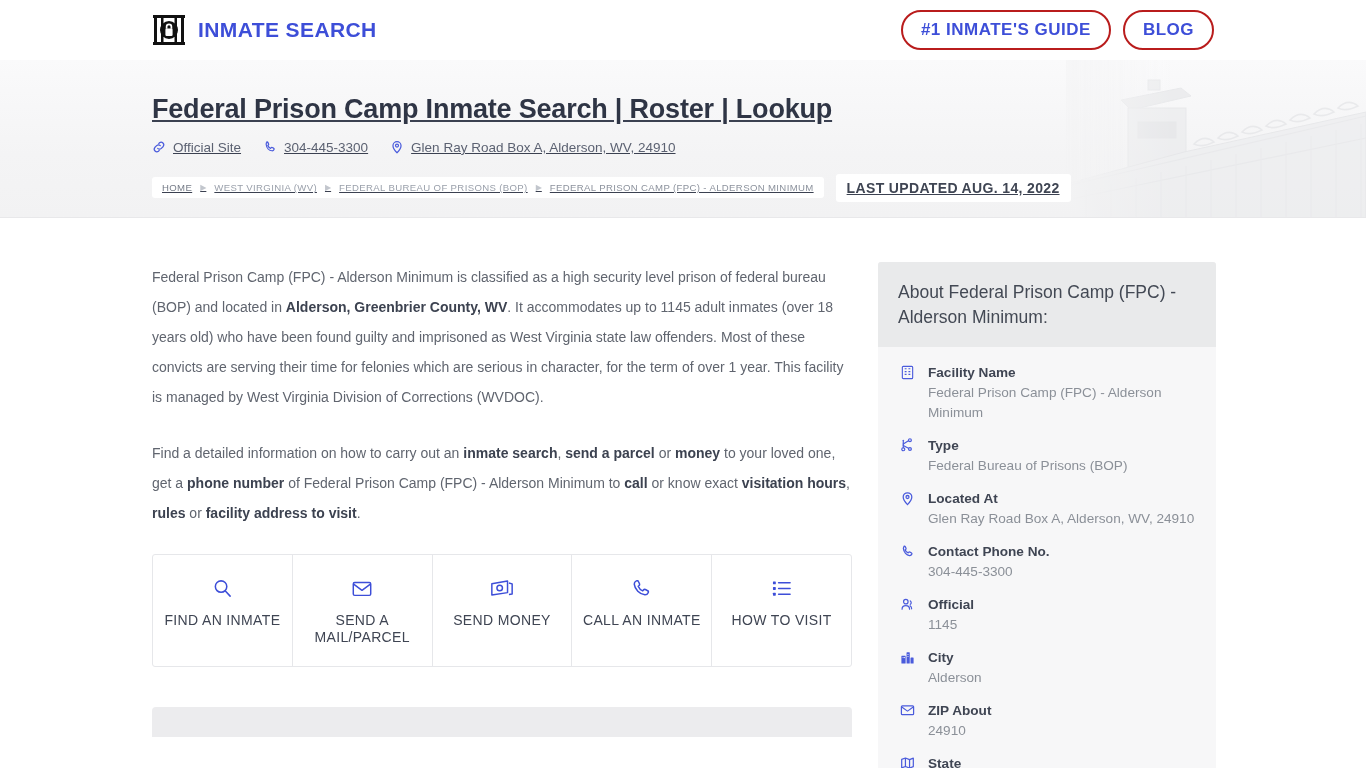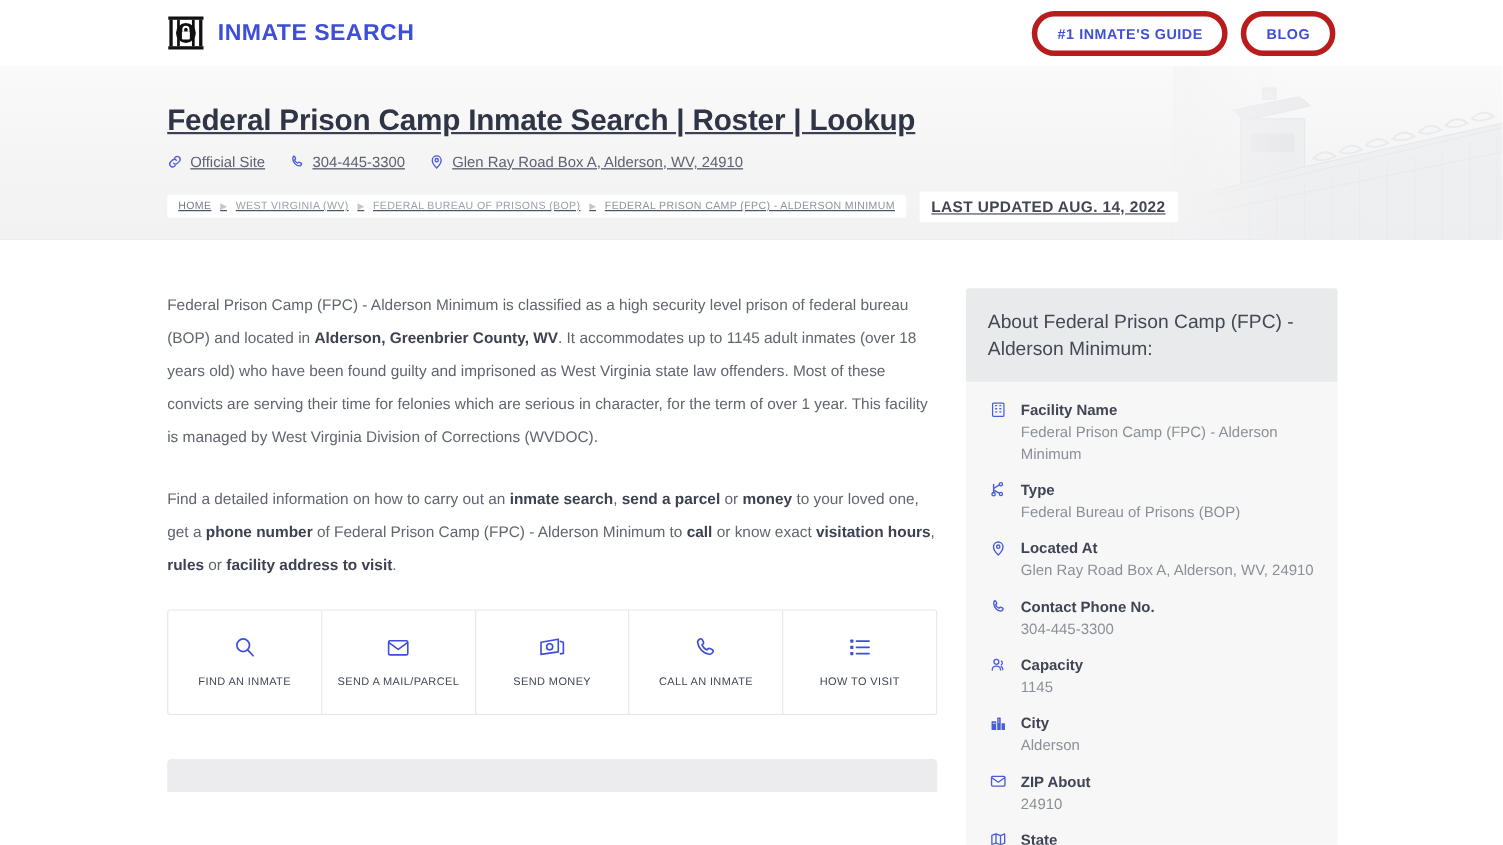--- a/index.html
+++ b/index.html
@@ -22,22 +22,22 @@
   .brand-logo{
     width:34px;height:32px;display:block;
   }
   .brand-name{
     font-size:21px;font-weight:bold;letter-spacing:.4px;
     color:#3d4ed8;font-family:"Liberation Sans", sans-serif;
   }
   .topbar-spacer{flex:1;}
   .nav-actions{display:flex;align-items:center;gap:12px;}
   .pill{
-    border:5px solid #b91c1c;color:#3d4ed8;background:#fff;
-    border-radius:999px;padding:8px 18px;font-size:13px;
+    border:2px solid #b91c1c;color:#3d4ed8;background:#fff;
+    border-radius:999px;padding:8px 18px;font-size:17px;
     font-weight:bold;letter-spacing:.5px;cursor:pointer;
     font-family:"Liberation Sans", sans-serif;white-space:nowrap;
   }
   
   .hero{
     position:relative;
     background:linear-gradient(180deg,#fafafb 0%,#f4f4f5 60%,#f2f2f3 100%);
     border-bottom:1px solid #e8e8ea;
     padding:34px 152px 28px 152px;
     box-sizing:border-box;
@@ -94,21 +94,21 @@
   }
   .tile{
     flex:1;border-right:1px solid #e6e7ea;
     padding:22px 8px 20px 8px;text-align:center;cursor:pointer;
     display:flex;flex-direction:column;align-items:center;gap:13px;
     box-sizing:border-box;
   }
   .tile:last-child{border-right:none;}
   .tile-ico{height:22px;display:flex;align-items:center;justify-content:center;color:#3d4ed8;}
   .tile-label{
-    font-size:10px;letter-spacing:.35px;color:#3f4553;line-height:17px;
+    font-size:14px;letter-spacing:.35px;color:#3f4553;line-height:17px;
     text-transform:uppercase;
   }
   .grey-strip{
     margin-top:40px;height:30px;background:#ececee;border-radius:4px 4px 0 0;
   }
   
   .card{border-radius:3px;overflow:hidden;background:#f7f7f8;}
   .card-head{
     background:#e9eaeb;padding:18px 20px 17px 20px;
   }
@@ -358,21 +358,21 @@
 
         <div class="fact">
           <span class="fact-ico">
             <svg width="15" height="15" viewBox="0 0 16 16" fill="none" stroke="#4a5bdc" stroke-width="1.3" stroke-linecap="round">
               <circle cx="6.2" cy="5" r="2.4"></circle>
               <path d="M2.2 13c0-2.4 1.8-3.8 4-3.8s4 1.4 4 3.8"></path>
               <path d="M11 4.2a2.2 2.2 0 0 1 0 3.6M12.4 12.6c0-1.6-.6-2.6-1.6-3.2"></path>
             </svg>
           </span>
           <span class="fact-txt">
-            <span class="fact-label" style="display:block">Capacity</span>
+            <span class="fact-label" style="display:block">Official</span>
             <span class="fact-value" style="display:block">1145</span>
           </span>
         </div>
 
         <div class="fact">
           <span class="fact-ico">
             <svg width="15" height="15" viewBox="0 0 16 16" fill="#4a5bdc">
               <rect x="1.5" y="6" width="4.5" height="8.5" rx=".5"></rect>
               <rect x="7" y="2.5" width="3.4" height="12" rx=".5"></rect>
               <rect x="11.2" y="8" width="3.3" height="6.5" rx=".5"></rect>

